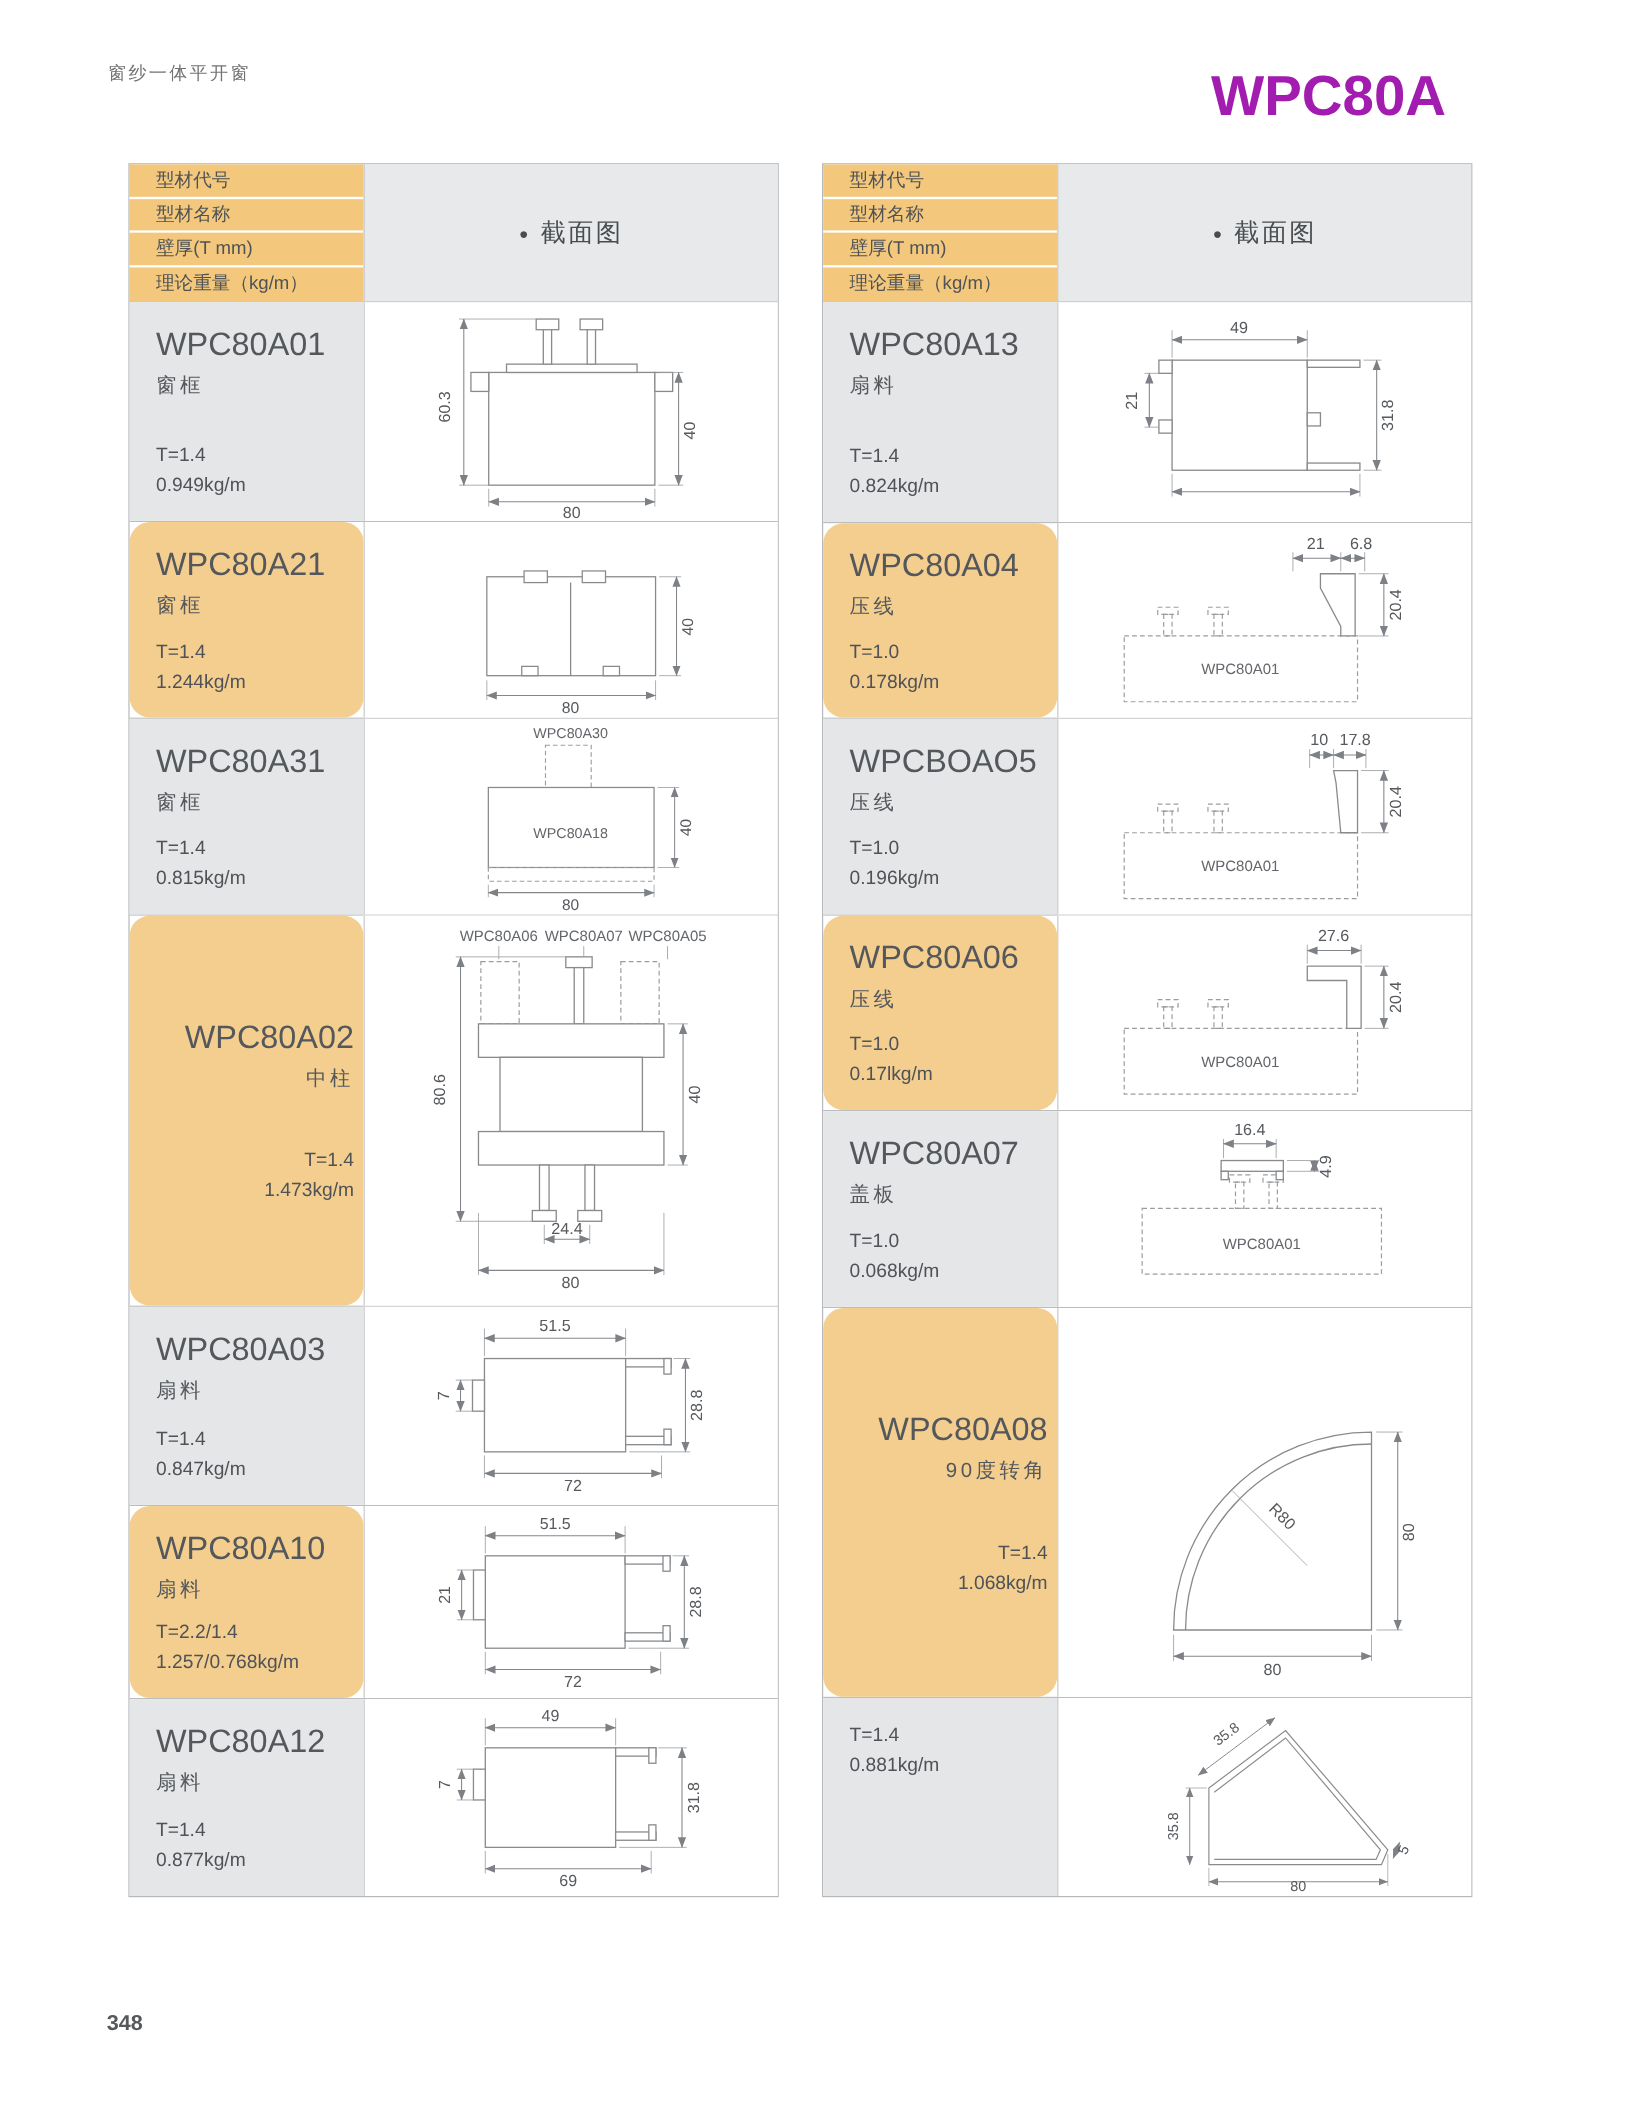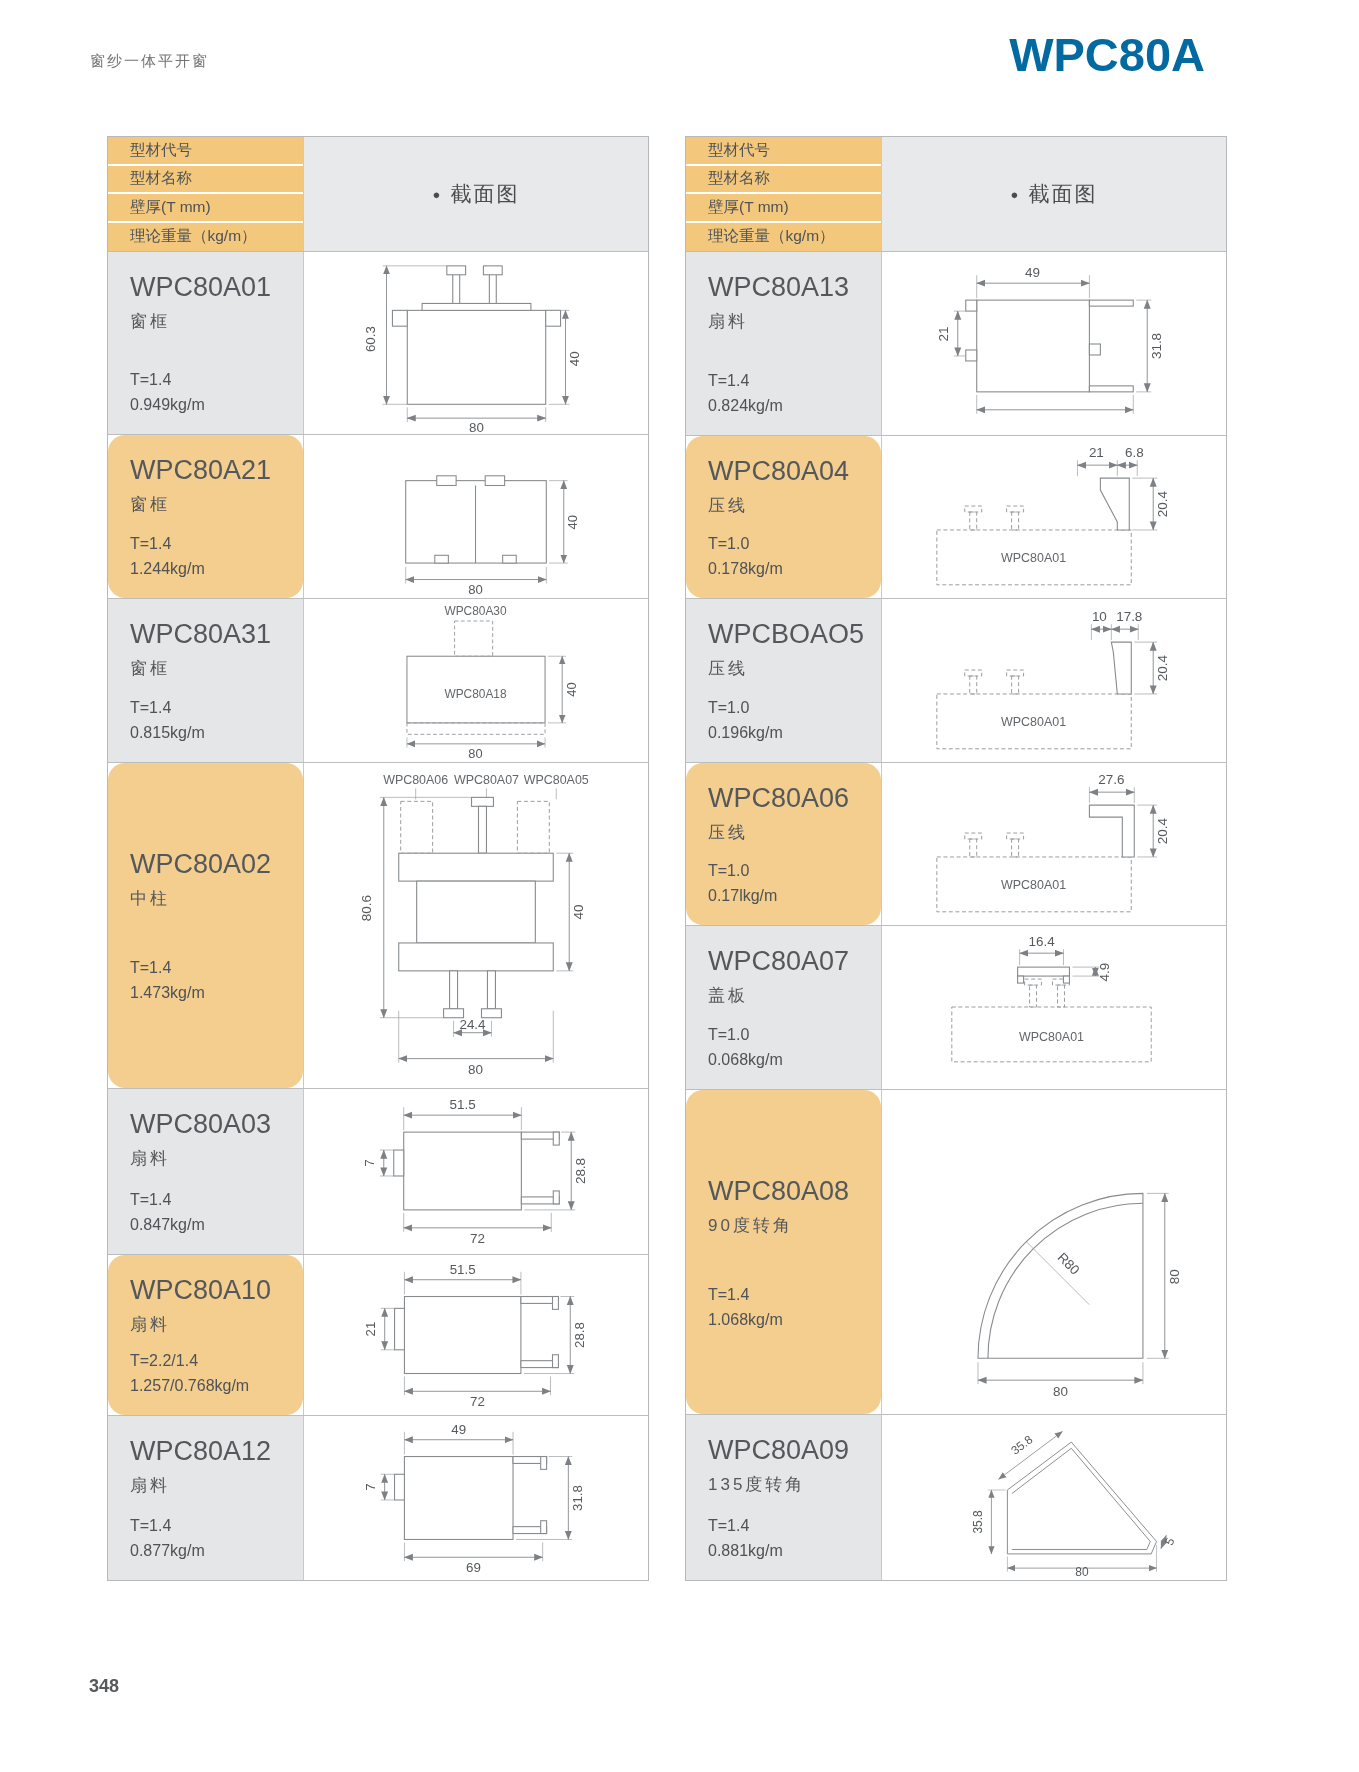--- a/index.html
+++ b/index.html
@@ -1,29 +1,29 @@
 <!DOCTYPE html>
 <html><head>
 <meta charset="utf-8">
 <style>
   html,body{margin:0;padding:0;background:#fff;}
   body{width:1359px;height:1772px;position:relative;font-family:"Liberation Sans",sans-serif;color:#54575b;}
   .page-title{position:absolute;left:90px;top:52px;font-size:15px;letter-spacing:2px;color:#737373;font-weight:500;}
-  .model{position:absolute;right:154px;top:27px;font-size:47px;font-weight:700;color:#0369a1;letter-spacing:0;}
+  .model{position:absolute;right:154px;top:52px;font-size:47px;font-weight:700;color:#a21caf;letter-spacing:0;}
   .tables{position:absolute;left:89px;top:136px;display:flex;gap:36px;margin-left:18px;}
   .table{width:540px;border:1px solid #b6b8ba;background:#fff;}
   .thead{display:flex;}
   .thead-labels{width:195px;}
   .thead-cell{height:28.5px;background:#f3c87c;display:flex;align-items:center;padding-left:22px;font-size:15.5px;color:#4f5256;box-sizing:border-box;border-bottom:2px solid #fff;}
   .thead-cell:last-child{border-bottom:none;}
   .thead-section{flex:1;background:#e7e9eb;border-left:1px solid #c8c9cb;display:flex;align-items:center;justify-content:center;font-size:21px;color:#4a4d50;letter-spacing:2px;}
   .thead-section .bullet{font-size:13px;margin-right:8px;color:#4a4d50;}
   .trow{display:flex;border-top:1px solid #bcbdbf;}
   .cell-label{width:195px;box-sizing:border-box;display:flex;flex-direction:column;justify-content:space-between;padding:20px 8px 16px 22px;}
-  .cell-label.tall{justify-content:center;gap:46px;}
+  .cell-label.tall{justify-content:center;gap:46px;text-align:right;}
   .bg-gray{background:#e5e6e8;}
   .bg-yellow{background:#f3ce8e;border-radius:17px;}
   .code{font-size:27px;color:#54575b;}
   .pname{font-size:17px;letter-spacing:3px;margin-top:7px;color:#54575b;}
   .thick,.weight{font-size:16px;line-height:1.55;color:#4f5256;}
   .cell-diagram{flex:1;background:#fff;border-left:1px solid #c8c9cb;display:flex;align-items:center;justify-content:center;overflow:hidden;}
   .pagenum{position:absolute;left:89px;top:1676px;font-size:18px;font-weight:700;color:#56585b;}
   
   .pf{fill:#fff;stroke:#888b8e;stroke-width:1.1;}
   .pl{fill:none;stroke:#888b8e;stroke-width:1.1;}
@@ -542,24 +542,20 @@
           <line class="wt" x1="262" y1="266" x2="262" y2="288"></line>
           <line class="dm" x1="96" y1="284" x2="262" y2="284" marker-start="url(#ar)" marker-end="url(#ar)"></line>
           <text class="tx" x="179" y="300" text-anchor="middle">80</text>
         </svg>
       </div>
     </div>
 
     <div class="trow" style="height:165px">
       <div class="cell-label bg-gray">
         <div>
-            <div class="code">WPC80A09</div>
-             <div class="pname">135度转角</div>
-          </div>
-        <div>
             <div class="thick">T=1.4</div>
              <div class="weight">0.881kg/m</div>
           </div>
       </div>
       <div class="cell-diagram">
         <svg width="345" height="158" viewBox="0 0 345 178">
           <path class="pf" d="M120,80 L192,26 L288,138 L282,152 L120,152 Z"></path>
           <path class="pl" d="M125,84 L192,33 L281,138 L277,147 L125,147"></path>
           <line class="dm" x1="110" y1="68" x2="182" y2="14" marker-start="url(#ar)" marker-end="url(#ar)"></line>
           <text class="tx" x="139" y="33" text-anchor="middle" transform="rotate(-37 139 33)">35.8</text>

